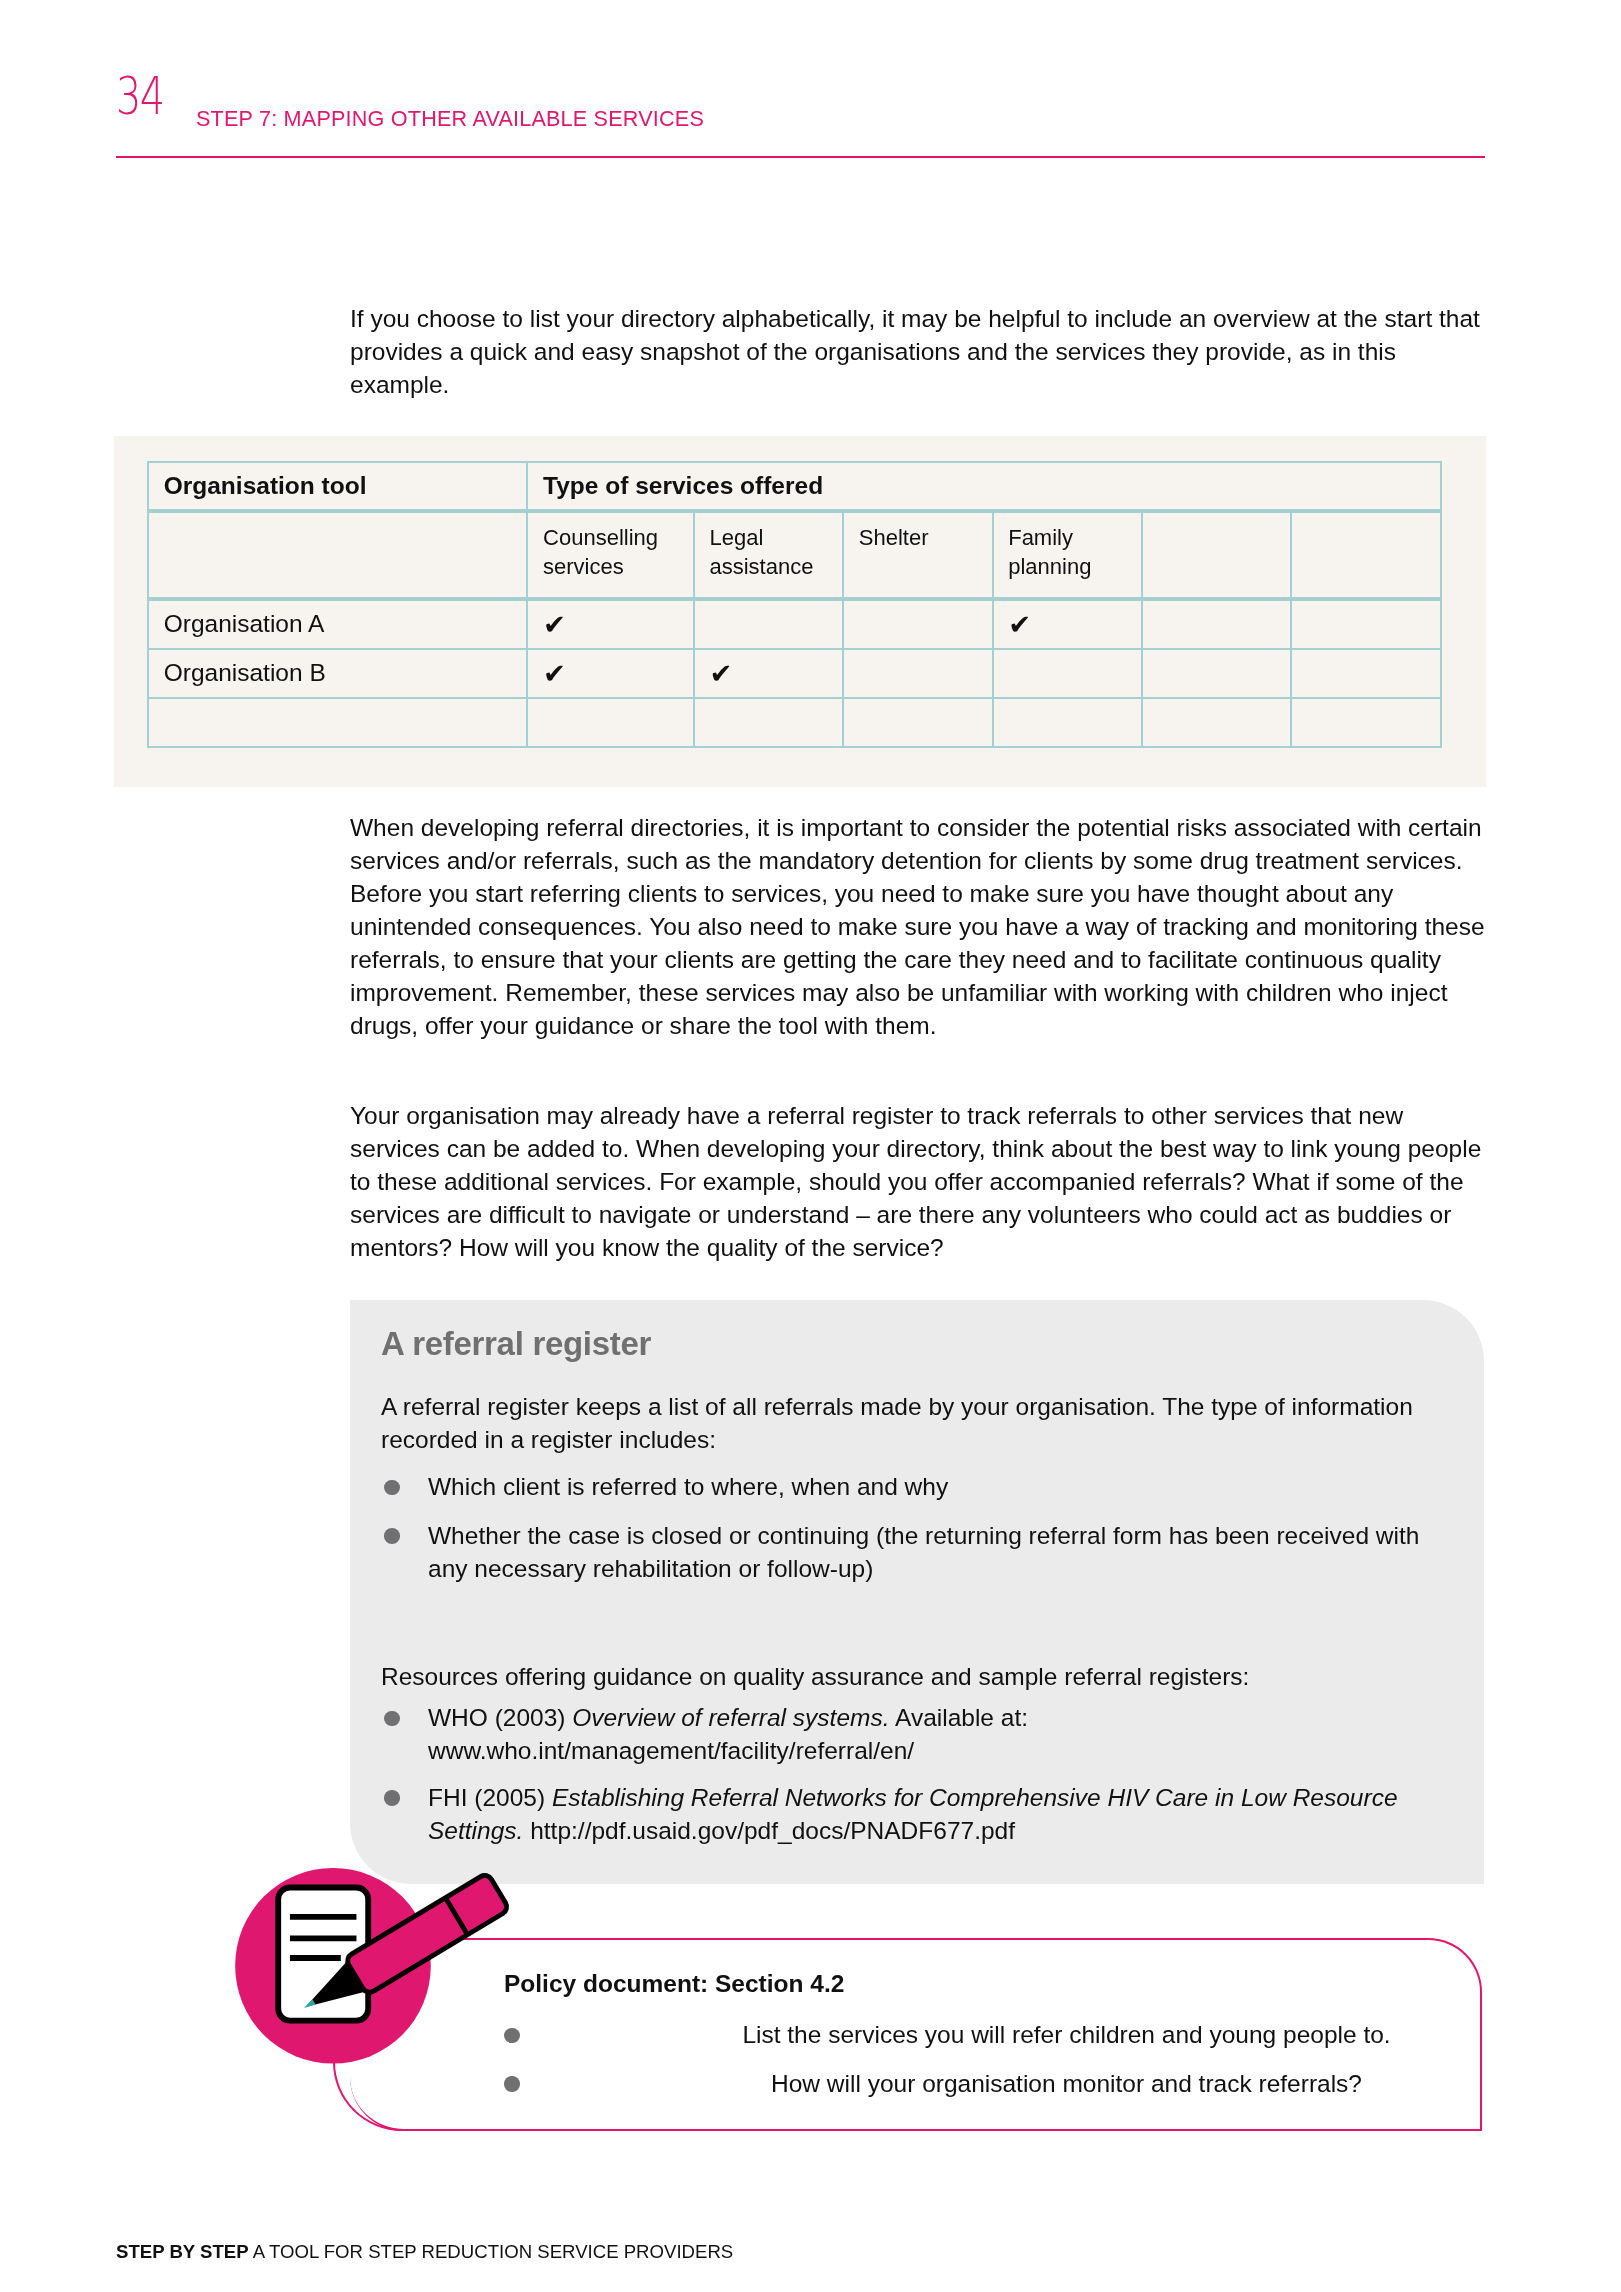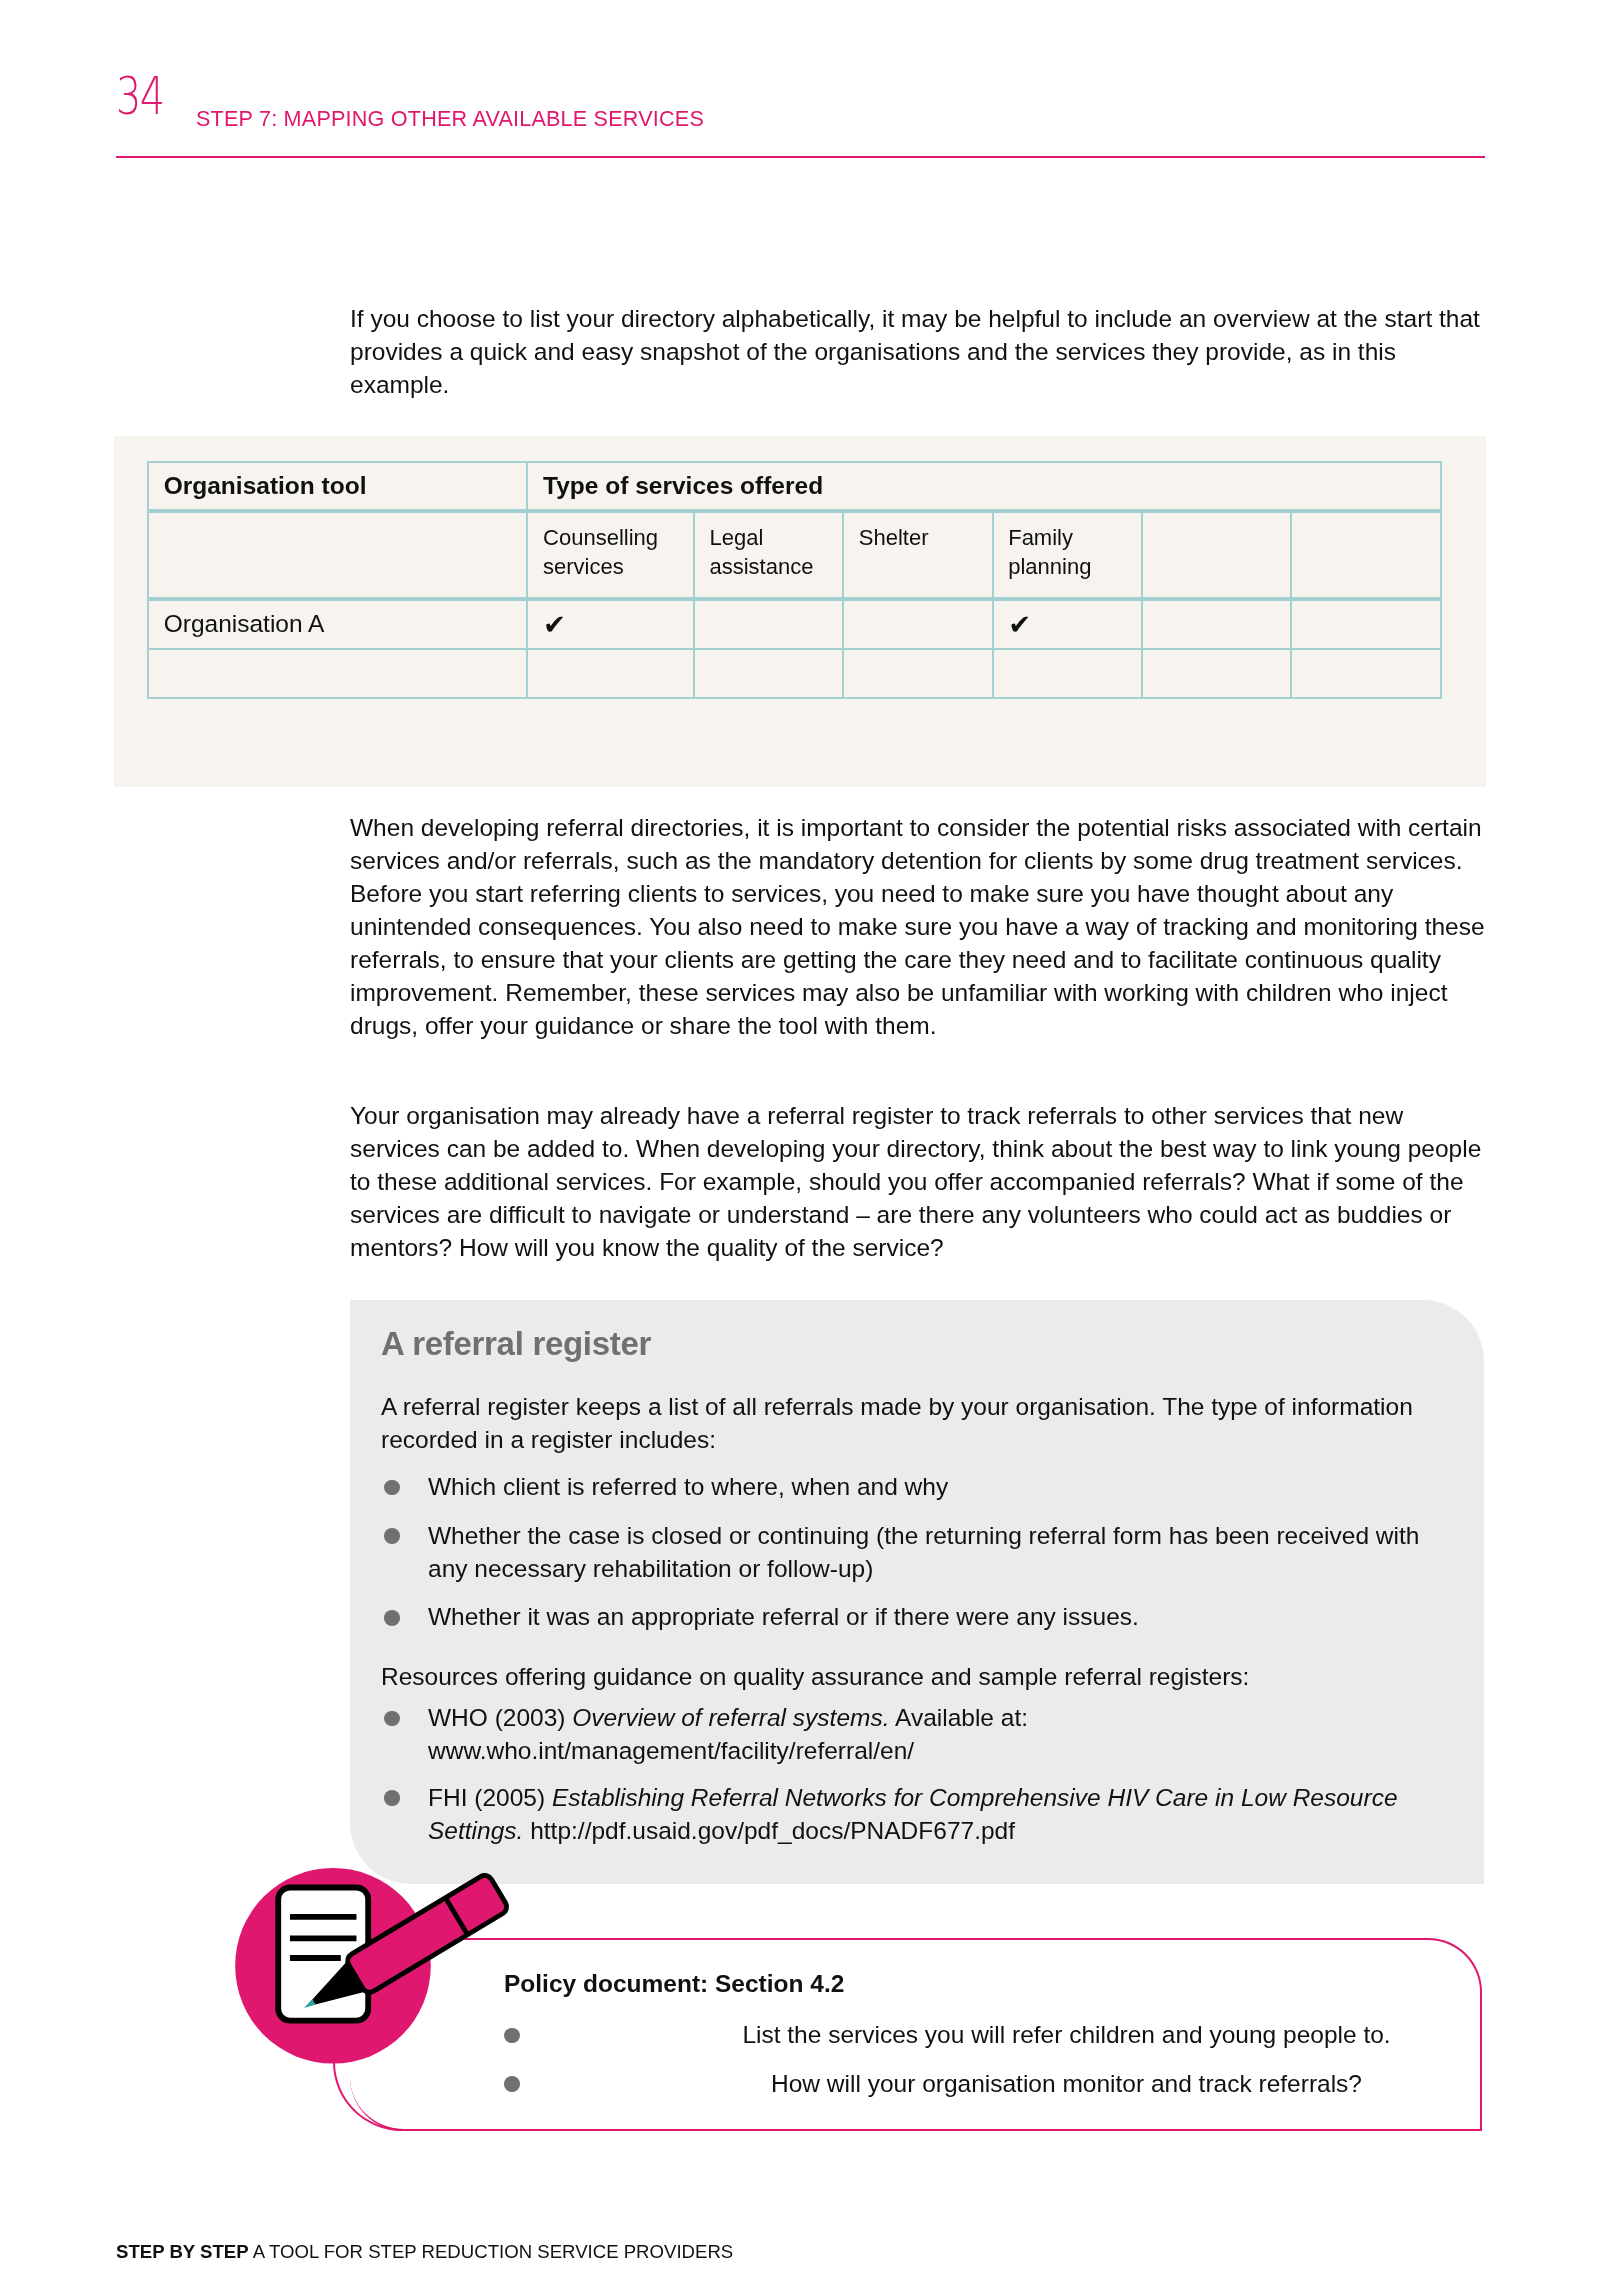--- a/index.html
+++ b/index.html
@@ -86,41 +86,49 @@
   <tr class="row">
     <td>Organisation A</td>
     <td class="tick">✔</td>
     <td class="tick"></td>
     <td class="tick"></td>
     <td class="tick">✔</td>
     <td class="tick"></td>
     <td class="tick"></td>
   </tr>
   <tr class="row">
+    <td>Organisation B</td>
+    <td class="tick">✔</td>
+    <td class="tick">✔</td>
+    <td class="tick"></td>
+    <td class="tick"></td>
+    <td class="tick"></td>
+    <td class="tick"></td>
+  </tr>
+  <tr class="row">
     <td></td>
     <td></td>
     <td></td>
     <td></td>
     <td></td>
     <td></td>
     <td></td>
   </tr>
 </tbody>
   </table>
 
 <div class="abs para p2">When developing referral directories, it is important to consider the potential risks associated with certain services and/or referrals, such as the mandatory detention for clients by some drug treatment services. Before you start referring clients to services, you need to make sure you have thought about any unintended consequences. You also need to make sure you have a way of tracking and monitoring these referrals, to ensure that your clients are getting the care they need and to facilitate continuous quality improvement. Remember, these services may also be unfamiliar with working with children who inject drugs, offer your guidance or share the tool with them.</div>
 <div class="abs para p3">Your organisation may already have a referral register to track referrals to other services that new services can be added to. When developing your directory, think about the best way to link young people to these additional services. For example, should you offer accompanied referrals? What if some of the services are difficult to navigate or understand – are there any volunteers who could act as buddies or mentors? How will you know the quality of the service?</div>
 
 <div class="abs grey-box"></div>
 <div class="abs grey-title">A referral register</div>
 <div class="abs grey-text g1">A referral register keeps a list of all referrals made by your organisation. The type of information recorded in a register includes:</div>
 <ul class="blist bl1">
   <li><span class="dot"></span><span>Which client is referred to where, when and why</span></li>
   <li><span class="dot"></span><span>Whether the case is closed or continuing (the returning referral form has been received with any necessary rehabilitation or follow-up)</span></li>
-  <li><span class="dot"></span><span>Whether it was an appropriate referral or if there were any issues.</span></li>
 </ul>
 <div class="abs grey-text g2">Resources offering guidance on quality assurance and sample referral registers:</div>
 <ul class="blist bl2">
   <li><span class="dot"></span><span>WHO (2003) </span><i>Overview of referral systems.</i><span> Available at: www.who.int/management/facility/referral/en/</span></li>
   <li><span class="dot"></span><span>FHI (2005) </span><i>Establishing Referral Networks for Comprehensive HIV Care in Low Resource Settings.</i><span> http://pdf.usaid.gov/pdf_docs/PNADF677.pdf</span></li>
 </ul>
 
 <div class="abs policy-box"></div>
 <div class="abs policy-curve"></div>
 <div class="abs icon-wrap">

